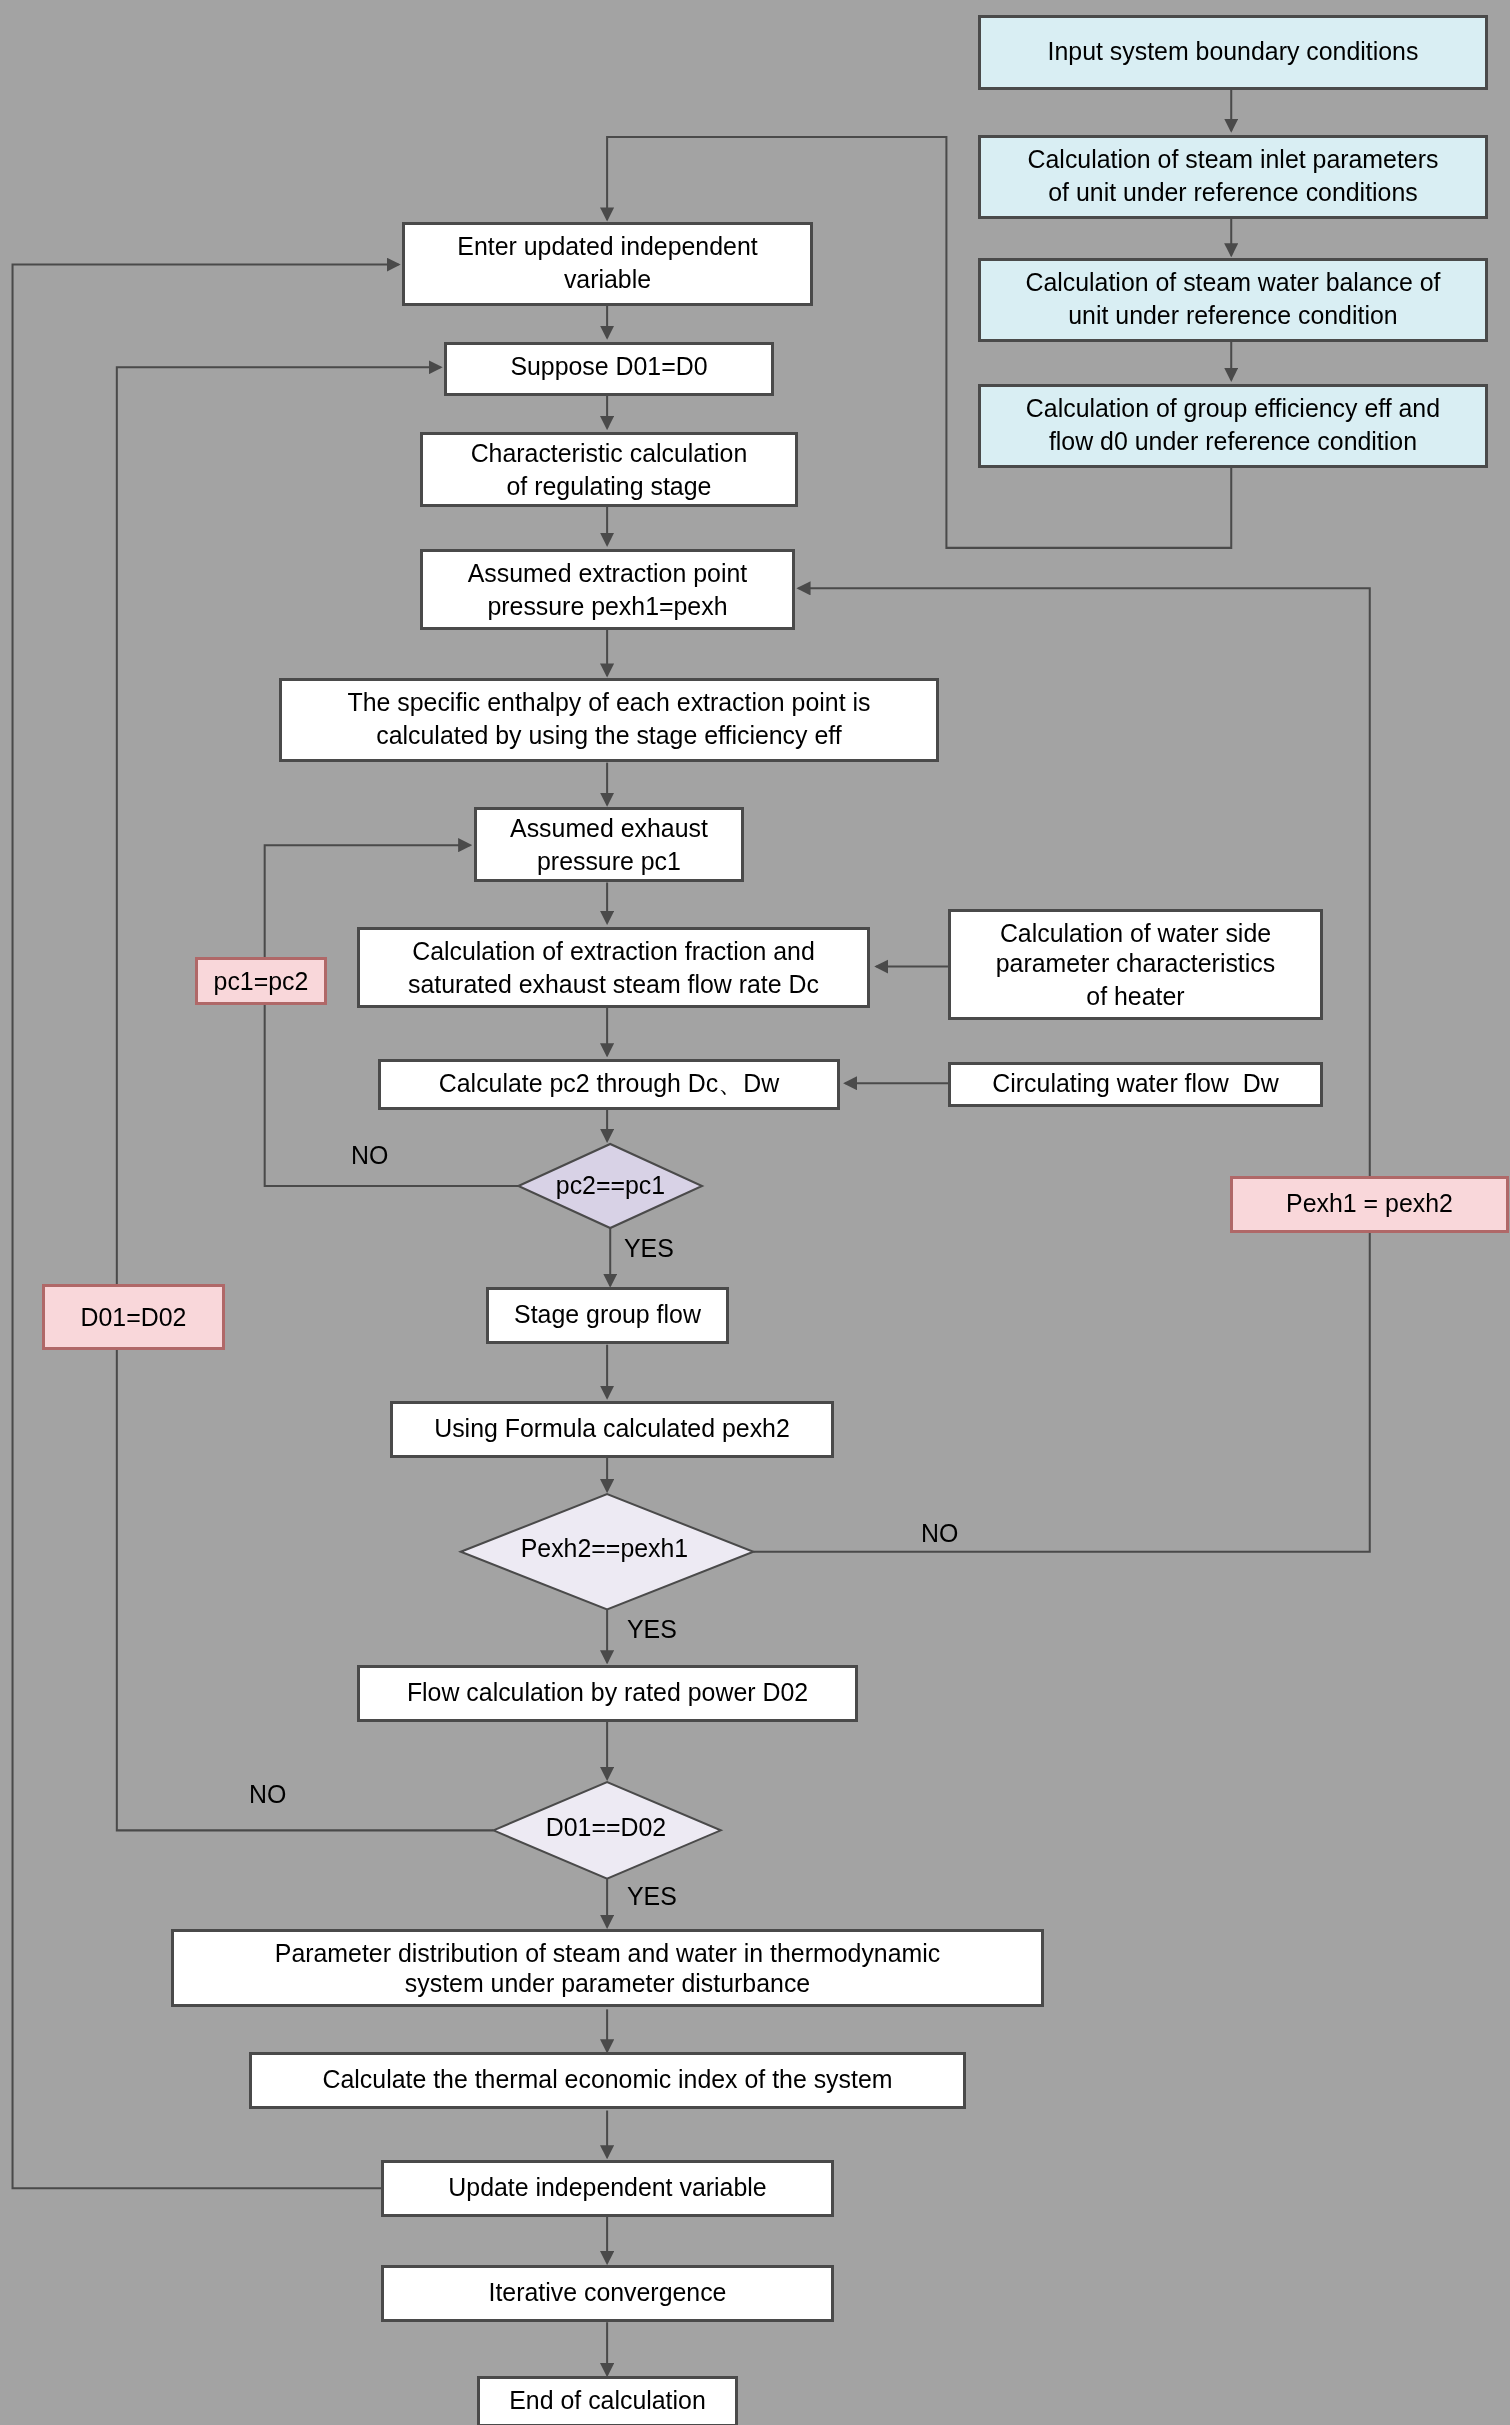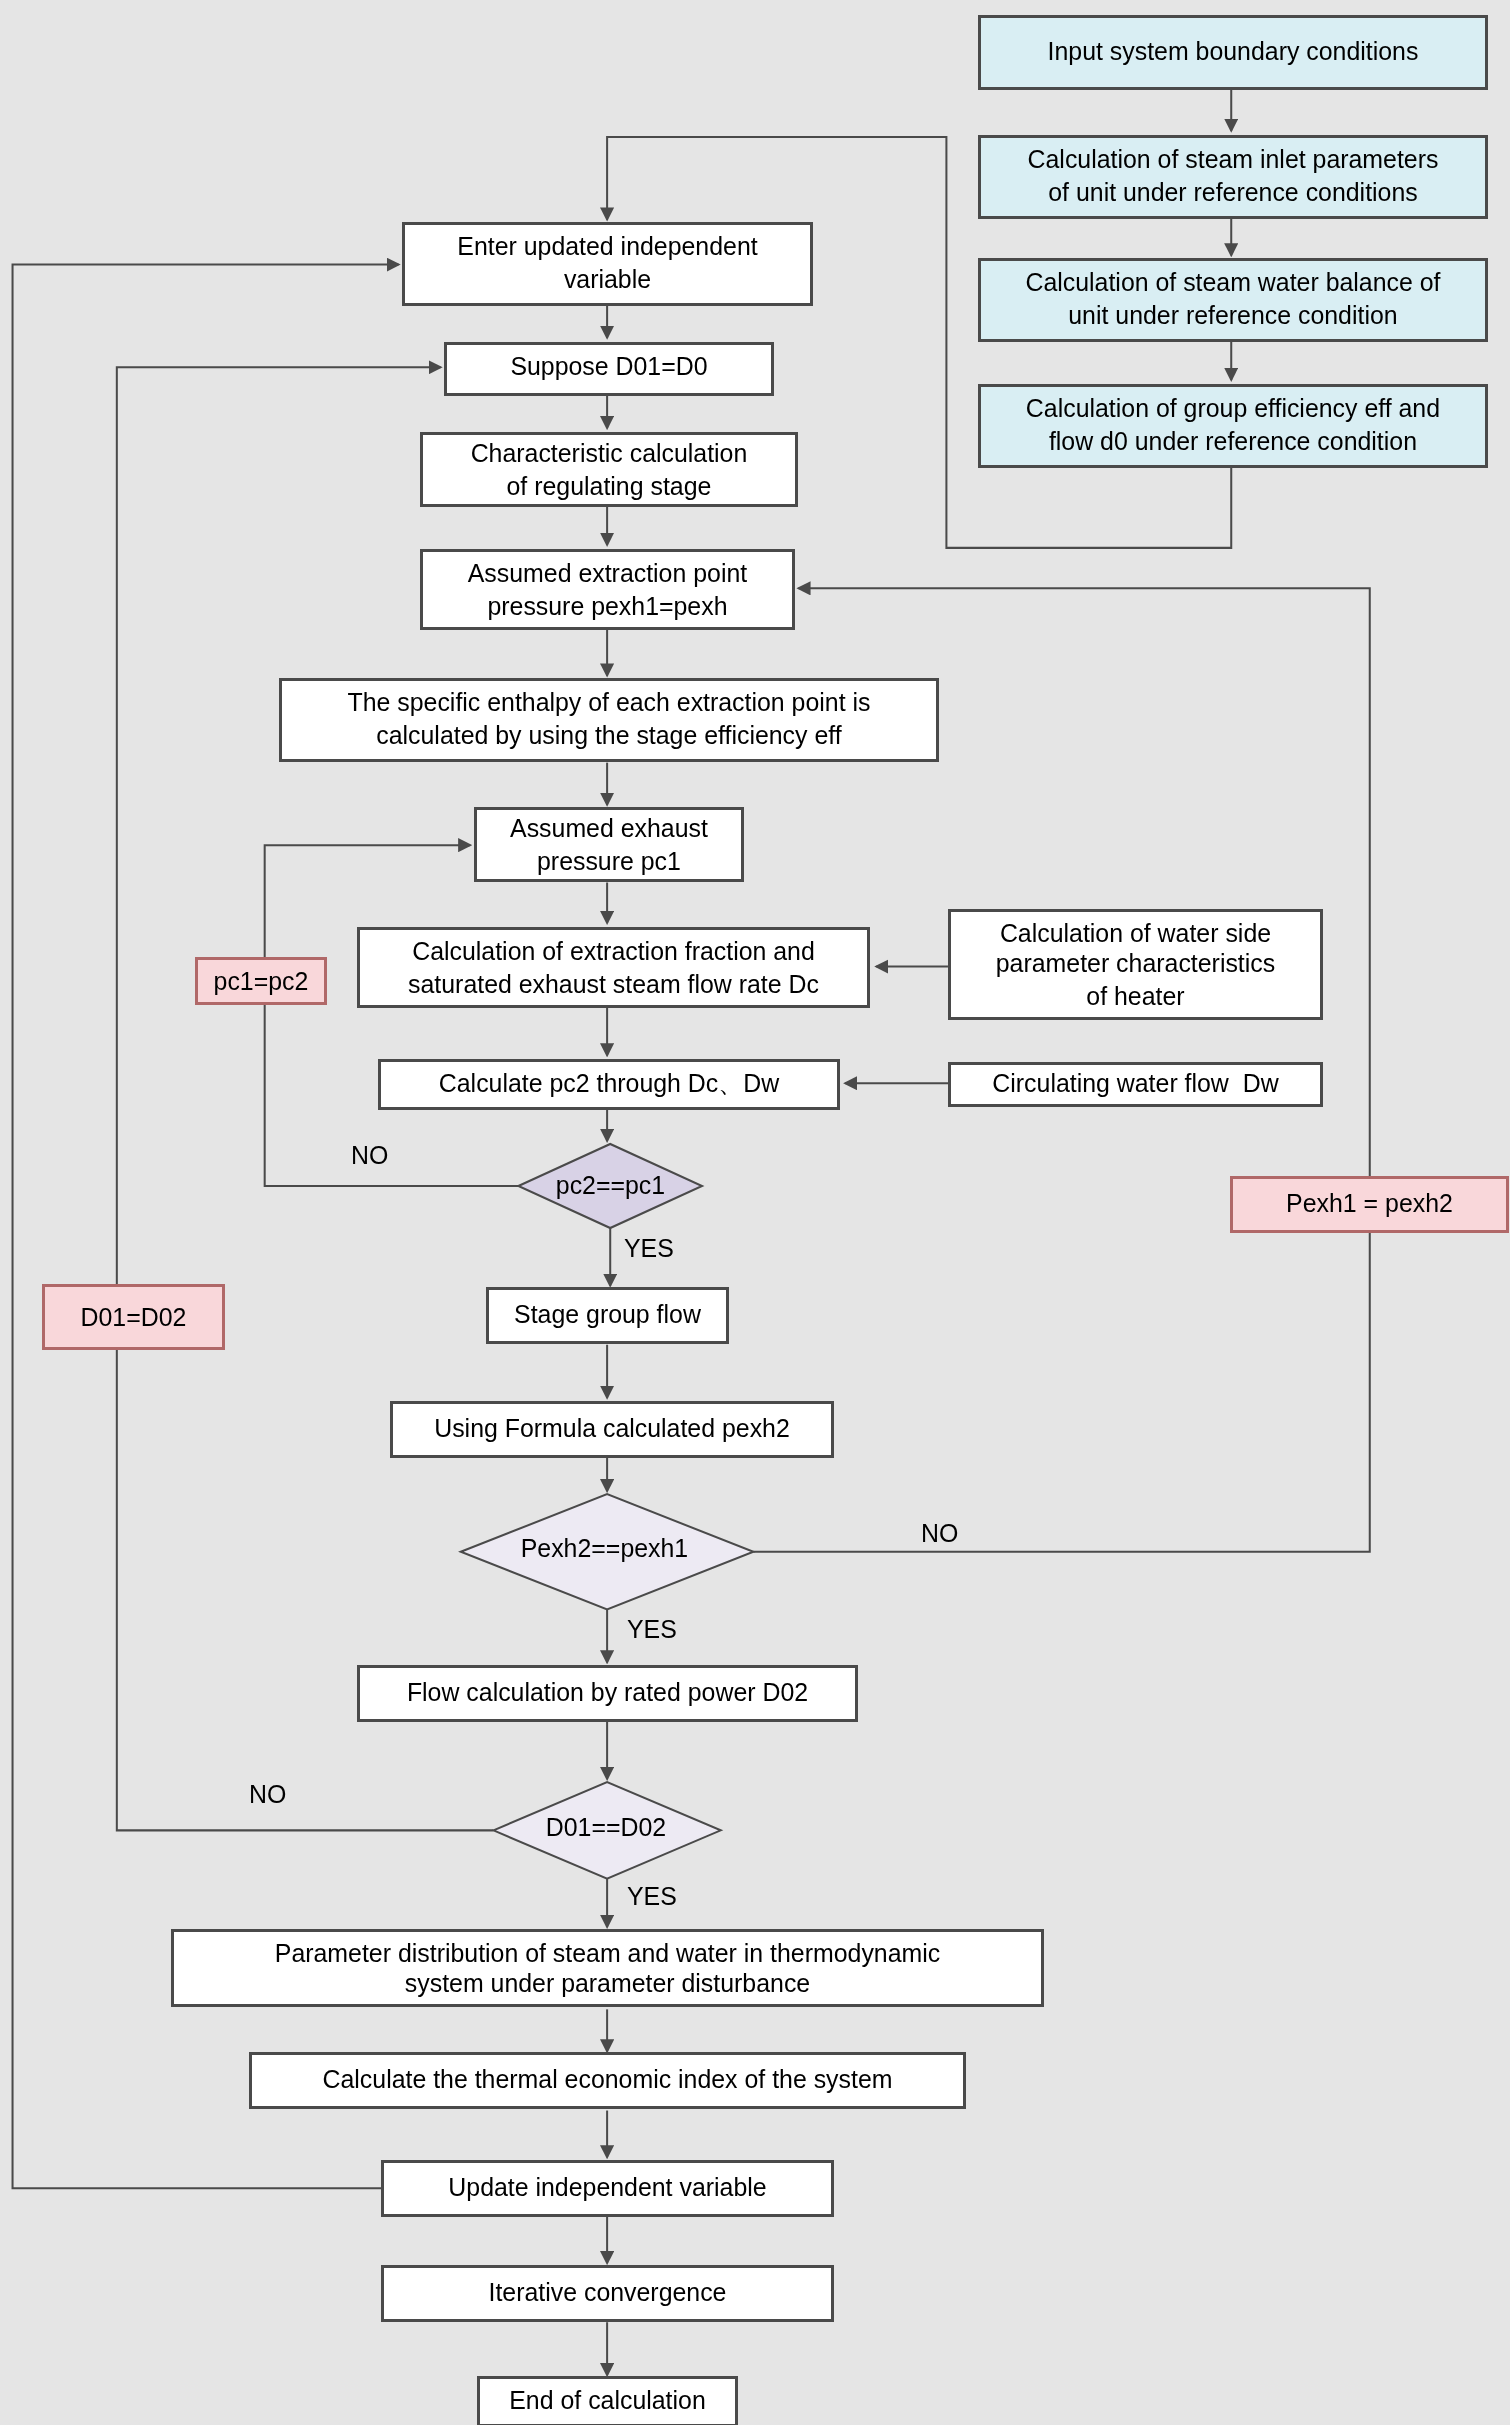--- a/index.html
+++ b/index.html
@@ -4,21 +4,21 @@
 <style>
   * { box-sizing: border-box; margin: 0; padding: 0; }
   html, body { background: #ffffff; }
   body {
     width: 1511px; height: 2426px;
     font-family: "Liberation Sans", "DejaVu Sans", sans-serif;
     color: var(--text_color, #000);
   }
   .viewport {
     position: relative; width: 1511px; height: 2426px;
-    overflow: hidden; background: #e5e5e5;
+    overflow: hidden; background: #a3a3a3;
   }
   .canvas {
     position: absolute; left: 0; top: 0;
     width: 504px; height: 809px;
     transform: scale(3); transform-origin: 0 0;
   }
   svg.wires { position: absolute; left: 0; top: 0; width: 504px; height: 809px; }
   svg.wires polyline {
     fill: none;
     stroke: var(--line_color, #4a4a4a);

